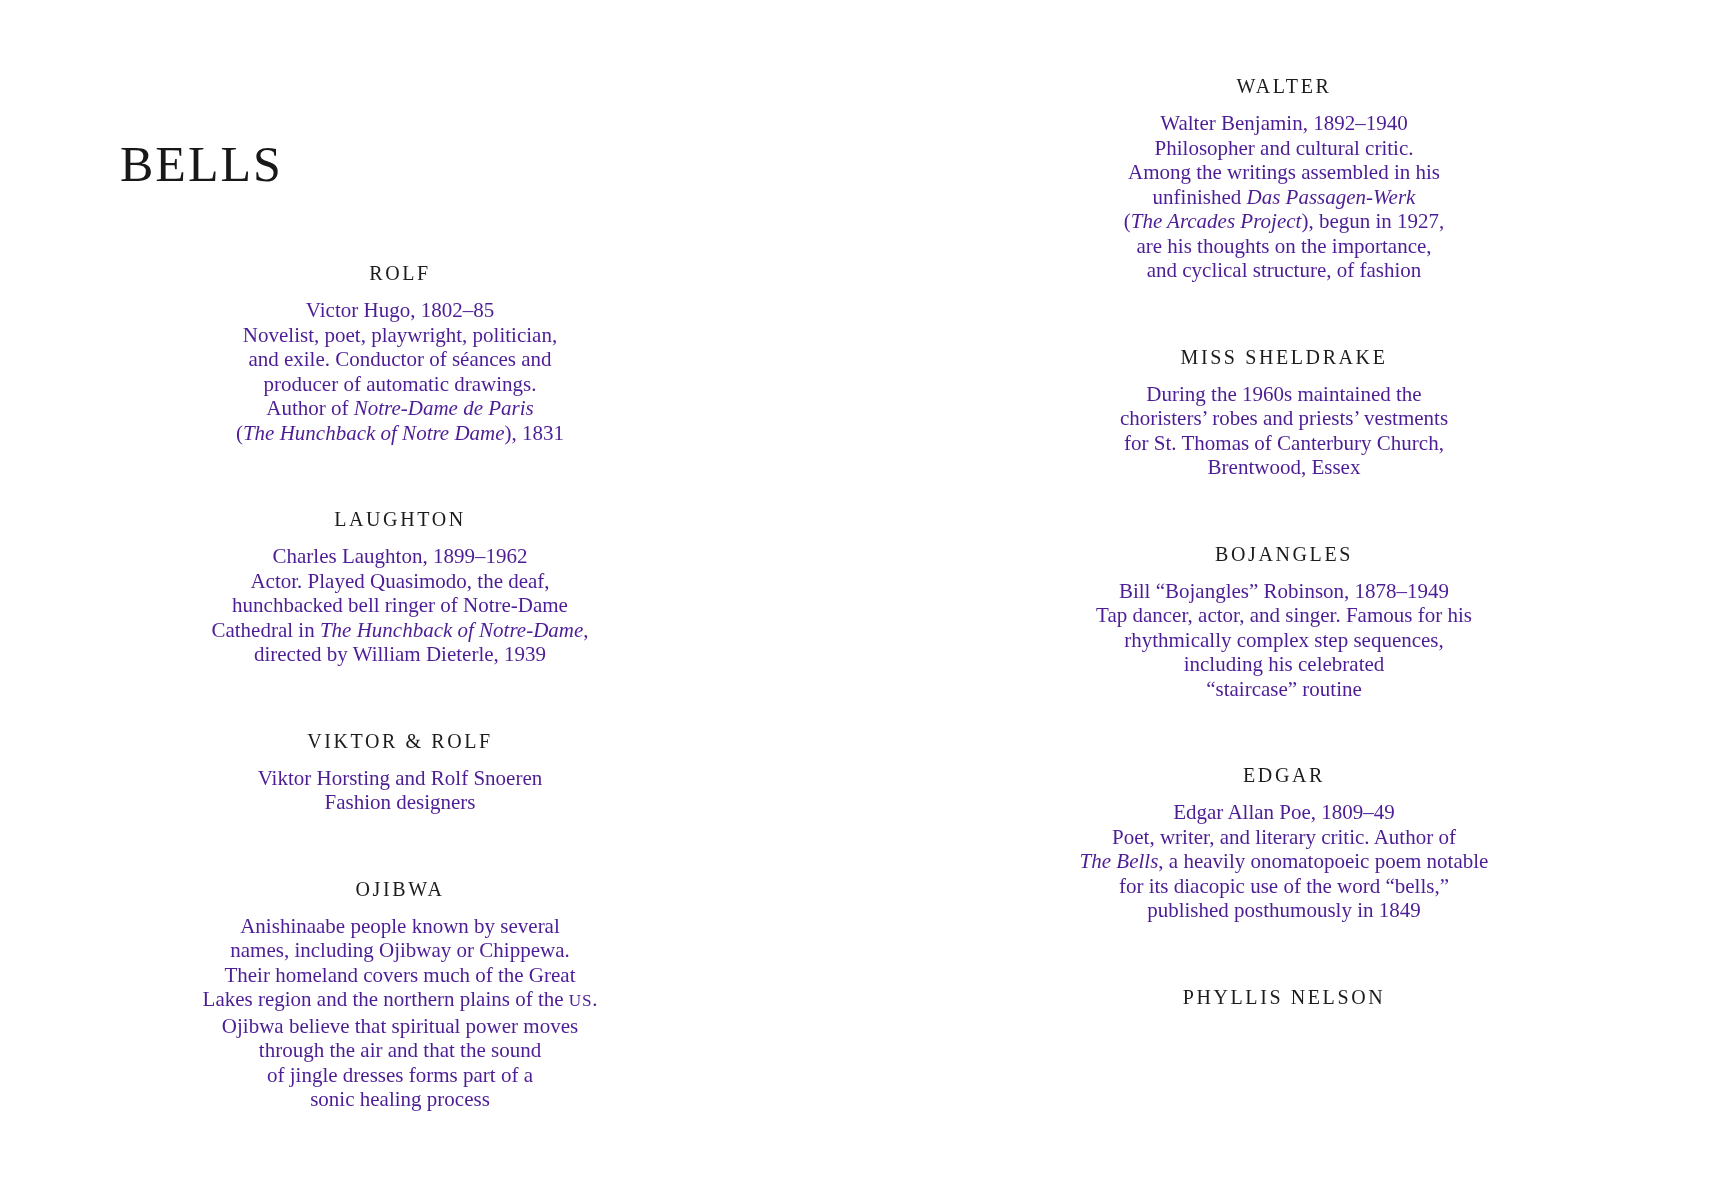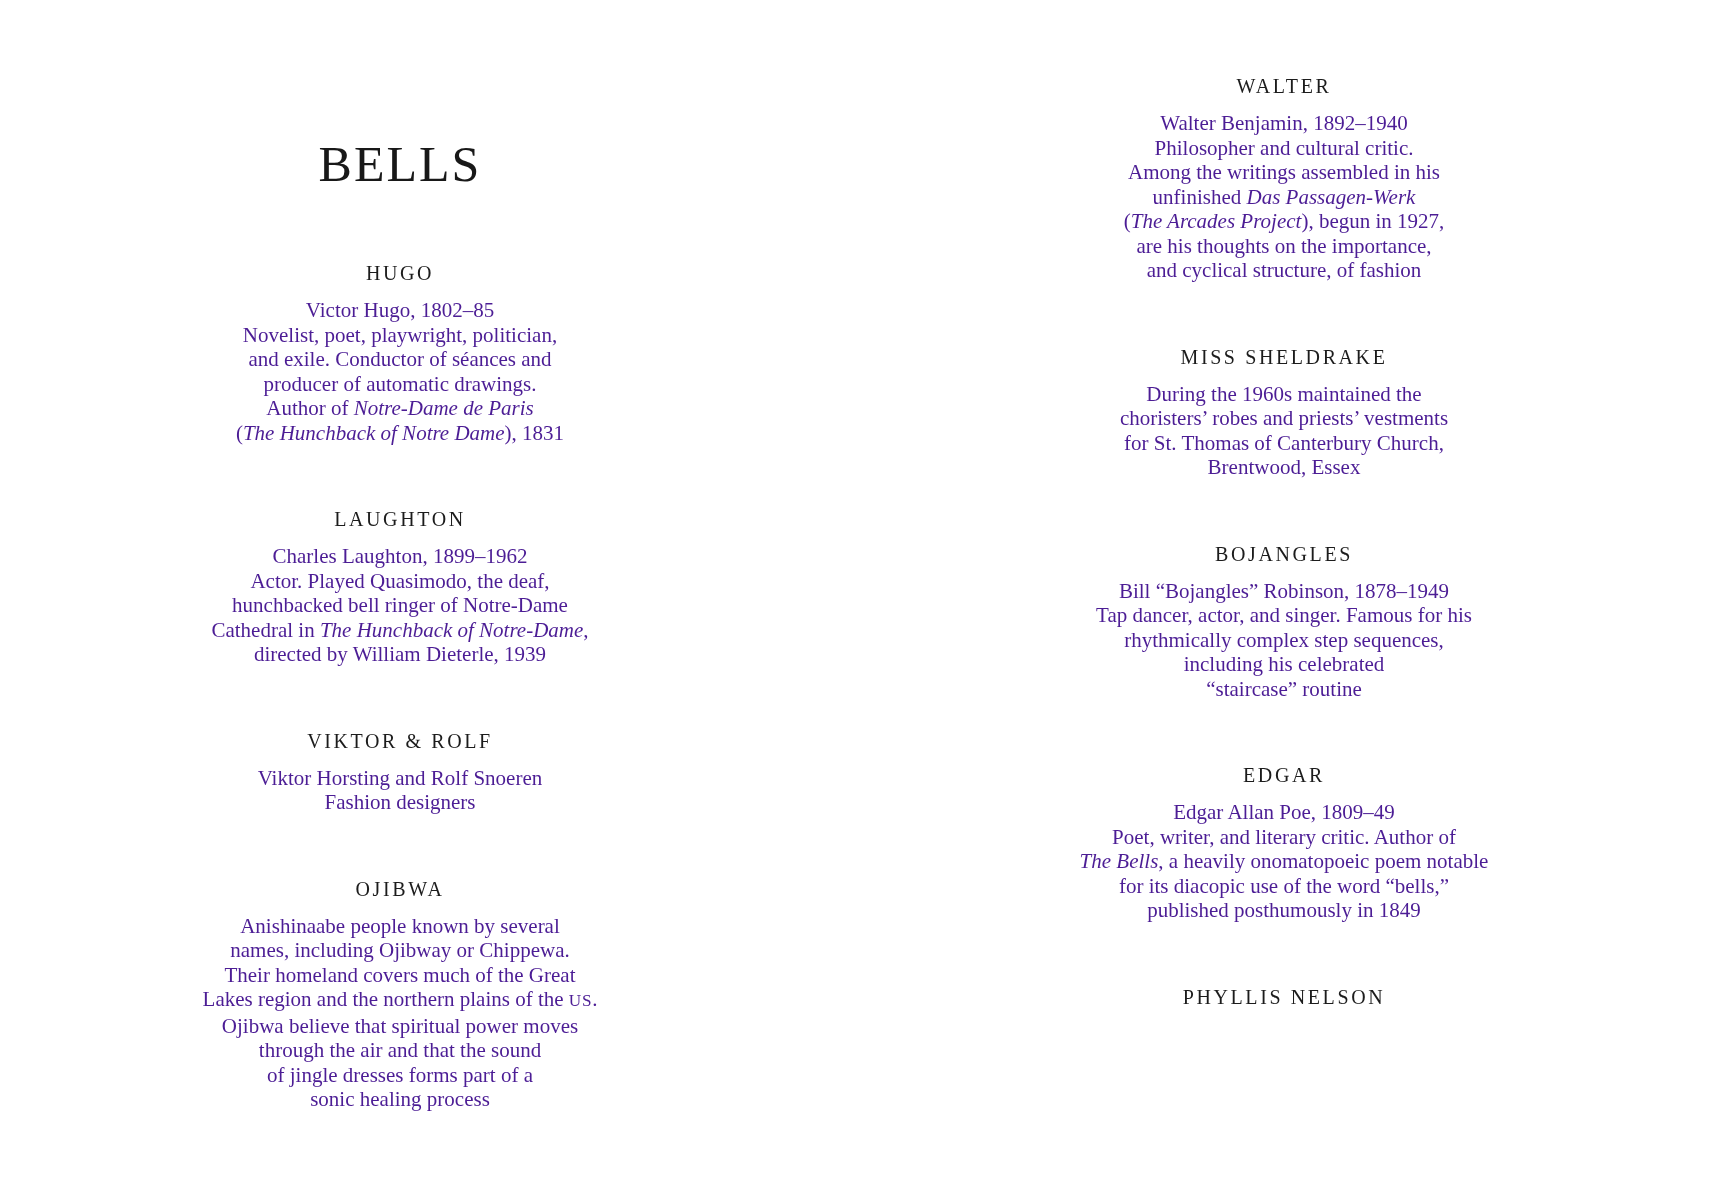--- a/index.html
+++ b/index.html
@@ -22,21 +22,20 @@
   }
   .page-left  { left: 120px;  width: 560px; }
   .page-right { left: 1004px; width: 560px; }
 
   .book-title {
     position: absolute;
     top: 136px;
     left: 0;
     width: 100%;
     margin: 0;
-    text-align: center;
     font-size: 50px;
     line-height: 56px;
     font-weight: 400;
     letter-spacing: 2px;
     color: #181818;
   }
 
   .entries {
     position: absolute;
     left: 0;
@@ -74,21 +73,21 @@
     margin-top: 12px;
   }
 </style>
 </head>
 <body>
 
 <section class="page page-left">
   <h1 class="book-title">BELLS</h1>
   <div class="entries entries-left" id="left-entries">
       <article class="entry">
-        <h2 class="entry-heading">HUGO</h2>
+        <h2 class="entry-heading">ROLF</h2>
         <p class="entry-body">
           <span class="line">Victor Hugo, 1802–85</span>
           <span class="line">Novelist, poet, playwright, politician,</span>
           <span class="line">and exile. Conductor of séances and</span>
           <span class="line">producer of automatic drawings.</span>
           <span class="line">Author of <i>Notre-Dame de Paris</i></span>
           <span class="line">(<i>The Hunchback of Notre Dame</i>), 1831</span>
         </p>
       </article>
       <article class="entry">

